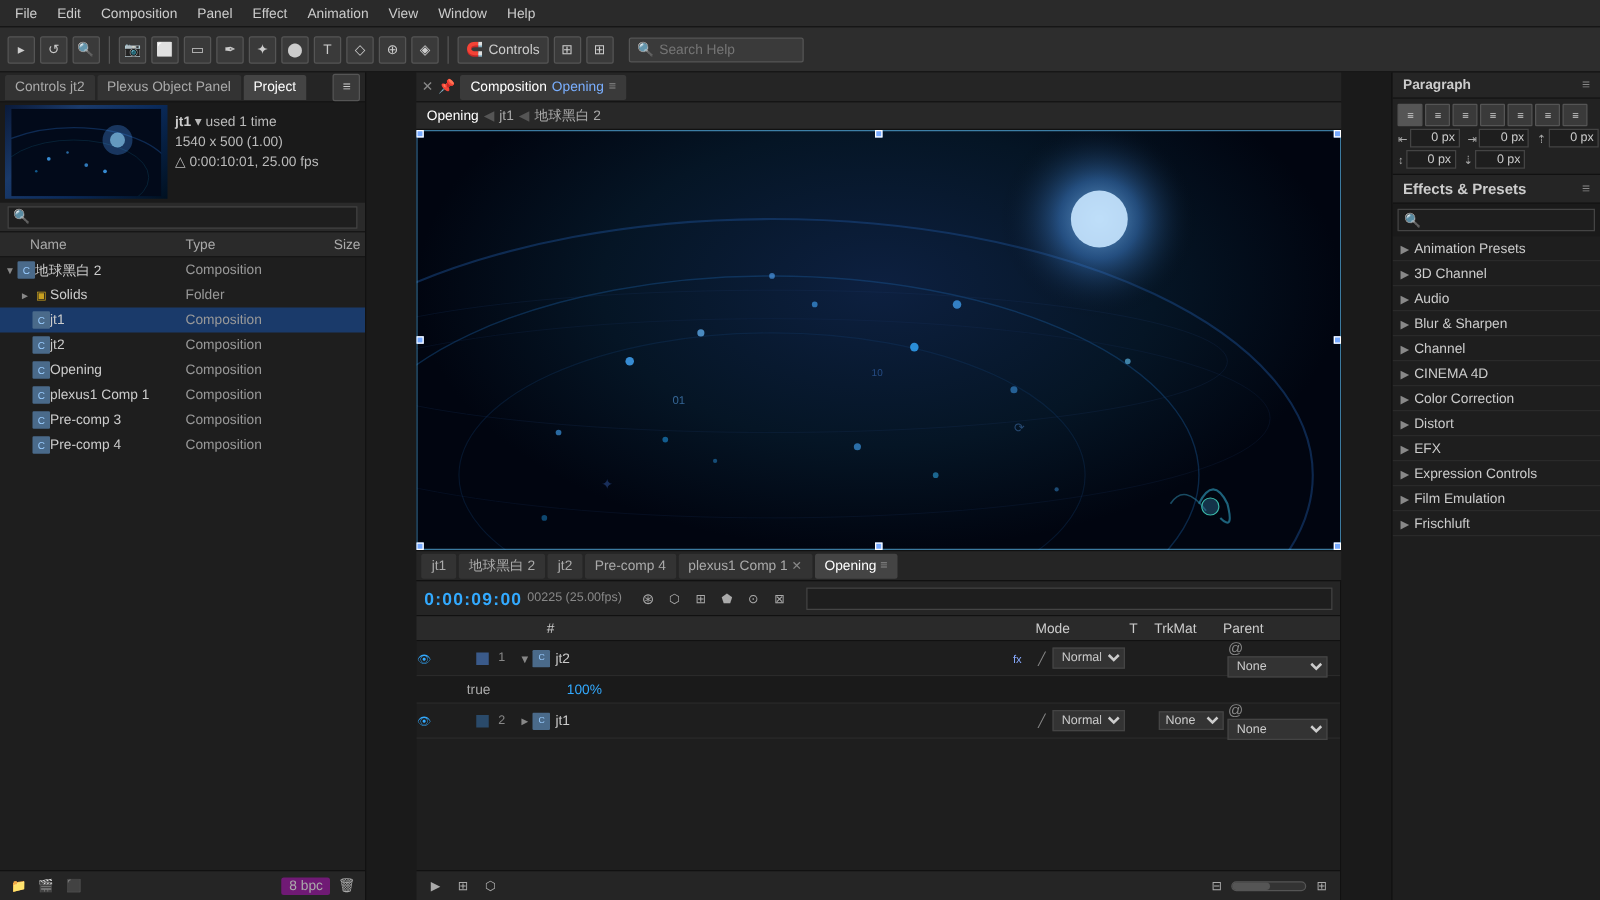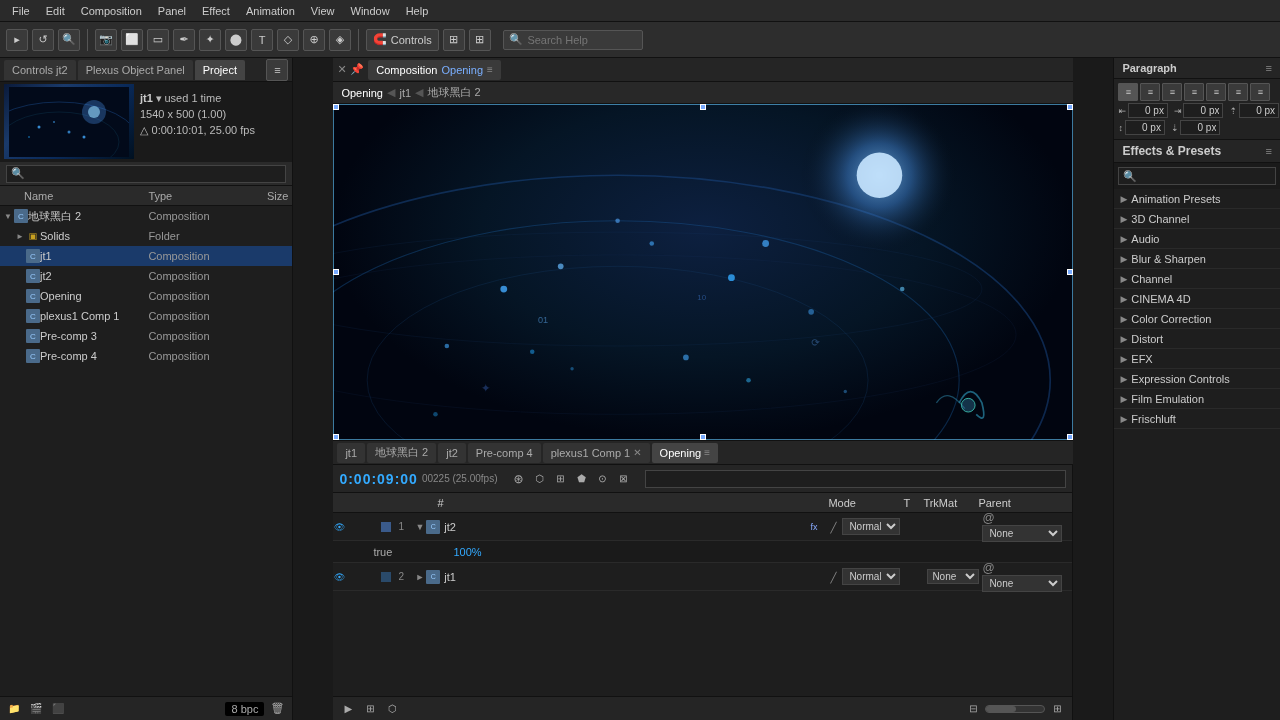--- a/index.html
+++ b/index.html
@@ -56,21 +56,21 @@
     .pi-name { flex: 1; display: flex; align-items: center; gap: 4px; overflow: hidden; }
     .pi-type { width: 90px; color: #999; }
     .pi-size { width: 50px; text-align: right; color: #999; }
     .pi-icon { width: 14px; height: 14px; display: flex; align-items: center; justify-content: center; font-size: 9px; flex-shrink: 0; }
     .icon-comp { background: #4a6a8a; border-radius: 1px; color: #9cf; font-size: 8px; }
     .expand-arrow { color: #888; font-size: 8px; width: 10px; cursor: pointer; }
 
     
     .panel-bottom { display: flex; align-items: center; background: #252525; height: 24px; border-top: 1px solid #111; padding: 0 6px; gap: 4px; }
     .panel-bottom-btn { width: 18px; height: 18px; display: flex; align-items: center; justify-content: center; cursor: pointer; color: #aaa; font-size: 10px; }
-    .bpc-label { margin-left: auto; color: #aaa; background: #000000; padding: 1px 6px; border-radius: 2px; cursor: pointer; }
+    .bpc-label { margin-left: auto; color: #aaa; background: #701a75; padding: 1px 6px; border-radius: 2px; cursor: pointer; }
     .trash-btn { width: 18px; height: 18px; display: flex; align-items: center; justify-content: center; cursor: pointer; color: #aaa; }
 
     
     #center-panel { flex: 1; display: flex; flex-direction: column; }
 
     
     .comp-panel-tabs { display: flex; align-items: center; background: #252525; height: 24px; border-bottom: 1px solid #111; padding: 0 4px; }
     .comp-tab { display: flex; align-items: center; gap: 4px; padding: 0 8px; height: 20px; cursor: pointer; color: #aaa; }
     .comp-tab.active { color: #fff; background: #3a3a3a; border-radius: 2px; }
     .comp-title { color: #7aafff; }

